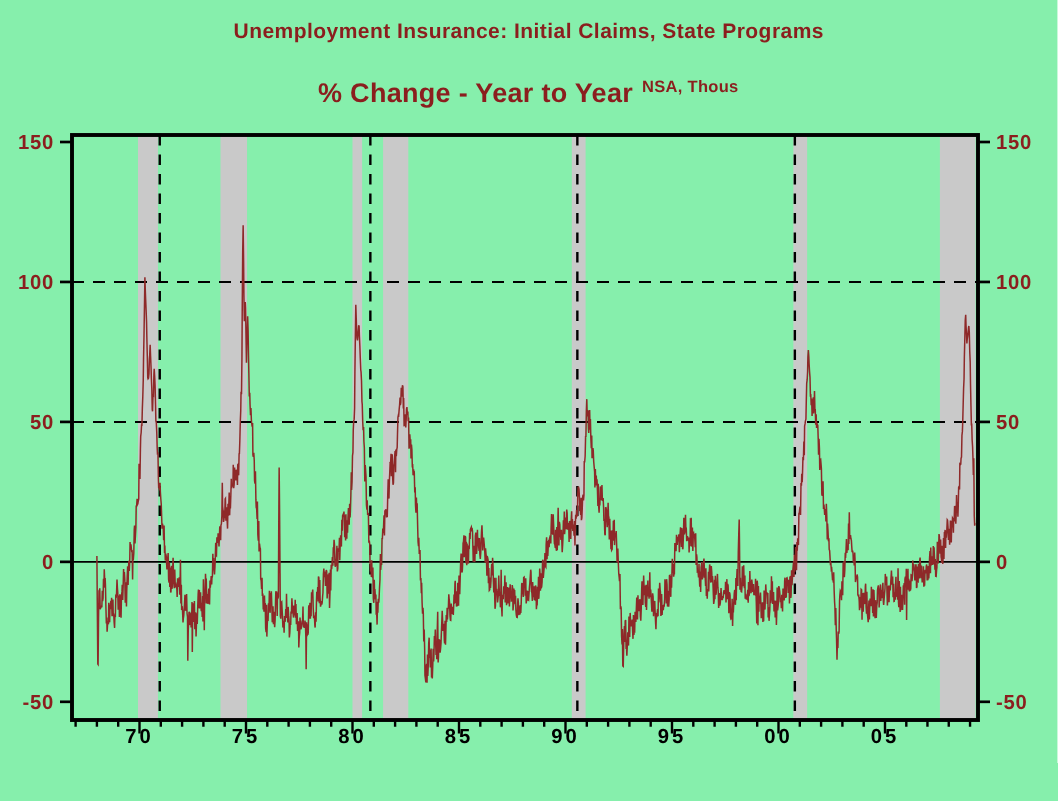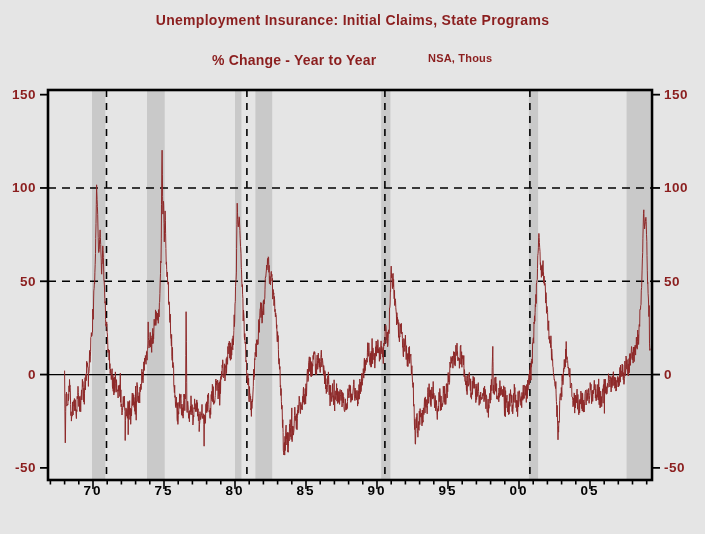--- a/index.html
+++ b/index.html
@@ -1,31 +1,31 @@
 <!DOCTYPE html>
 <html><head>
 <meta charset="utf-8">
 <style>
   html,body{margin:0;padding:0;background:#ffffff;}
   .canvas{
     position:relative;
     width:705px;height:534px;
-    background:#e5e5e5;
+    background:#86efac;
     font-family:"Liberation Sans", sans-serif;
     overflow:hidden;
   }
   .title{
     position:absolute;top:12px;left:0;width:705px;
     text-align:center;
     font-size:14px;font-weight:bold;letter-spacing:0.3px;
     color:var(--red-text,#8b1e1e);
   }
   .subtitle-left{
     position:absolute;top:52px;left:212px;
-    font-size:14px;font-weight:bold;letter-spacing:0.2px;
+    font-size:18px;font-weight:bold;letter-spacing:0.2px;
     color:var(--red-text,#8b1e1e);
   }
   .subtitle-right{
     position:absolute;top:52px;left:428px;
     font-size:11px;font-weight:bold;letter-spacing:0.2px;
     color:var(--red-text,#8b1e1e);
   }
   .source-note{
     position:absolute;top:504px;left:50px;
     font-size:12px;font-weight:bold;letter-spacing:0.2px;

